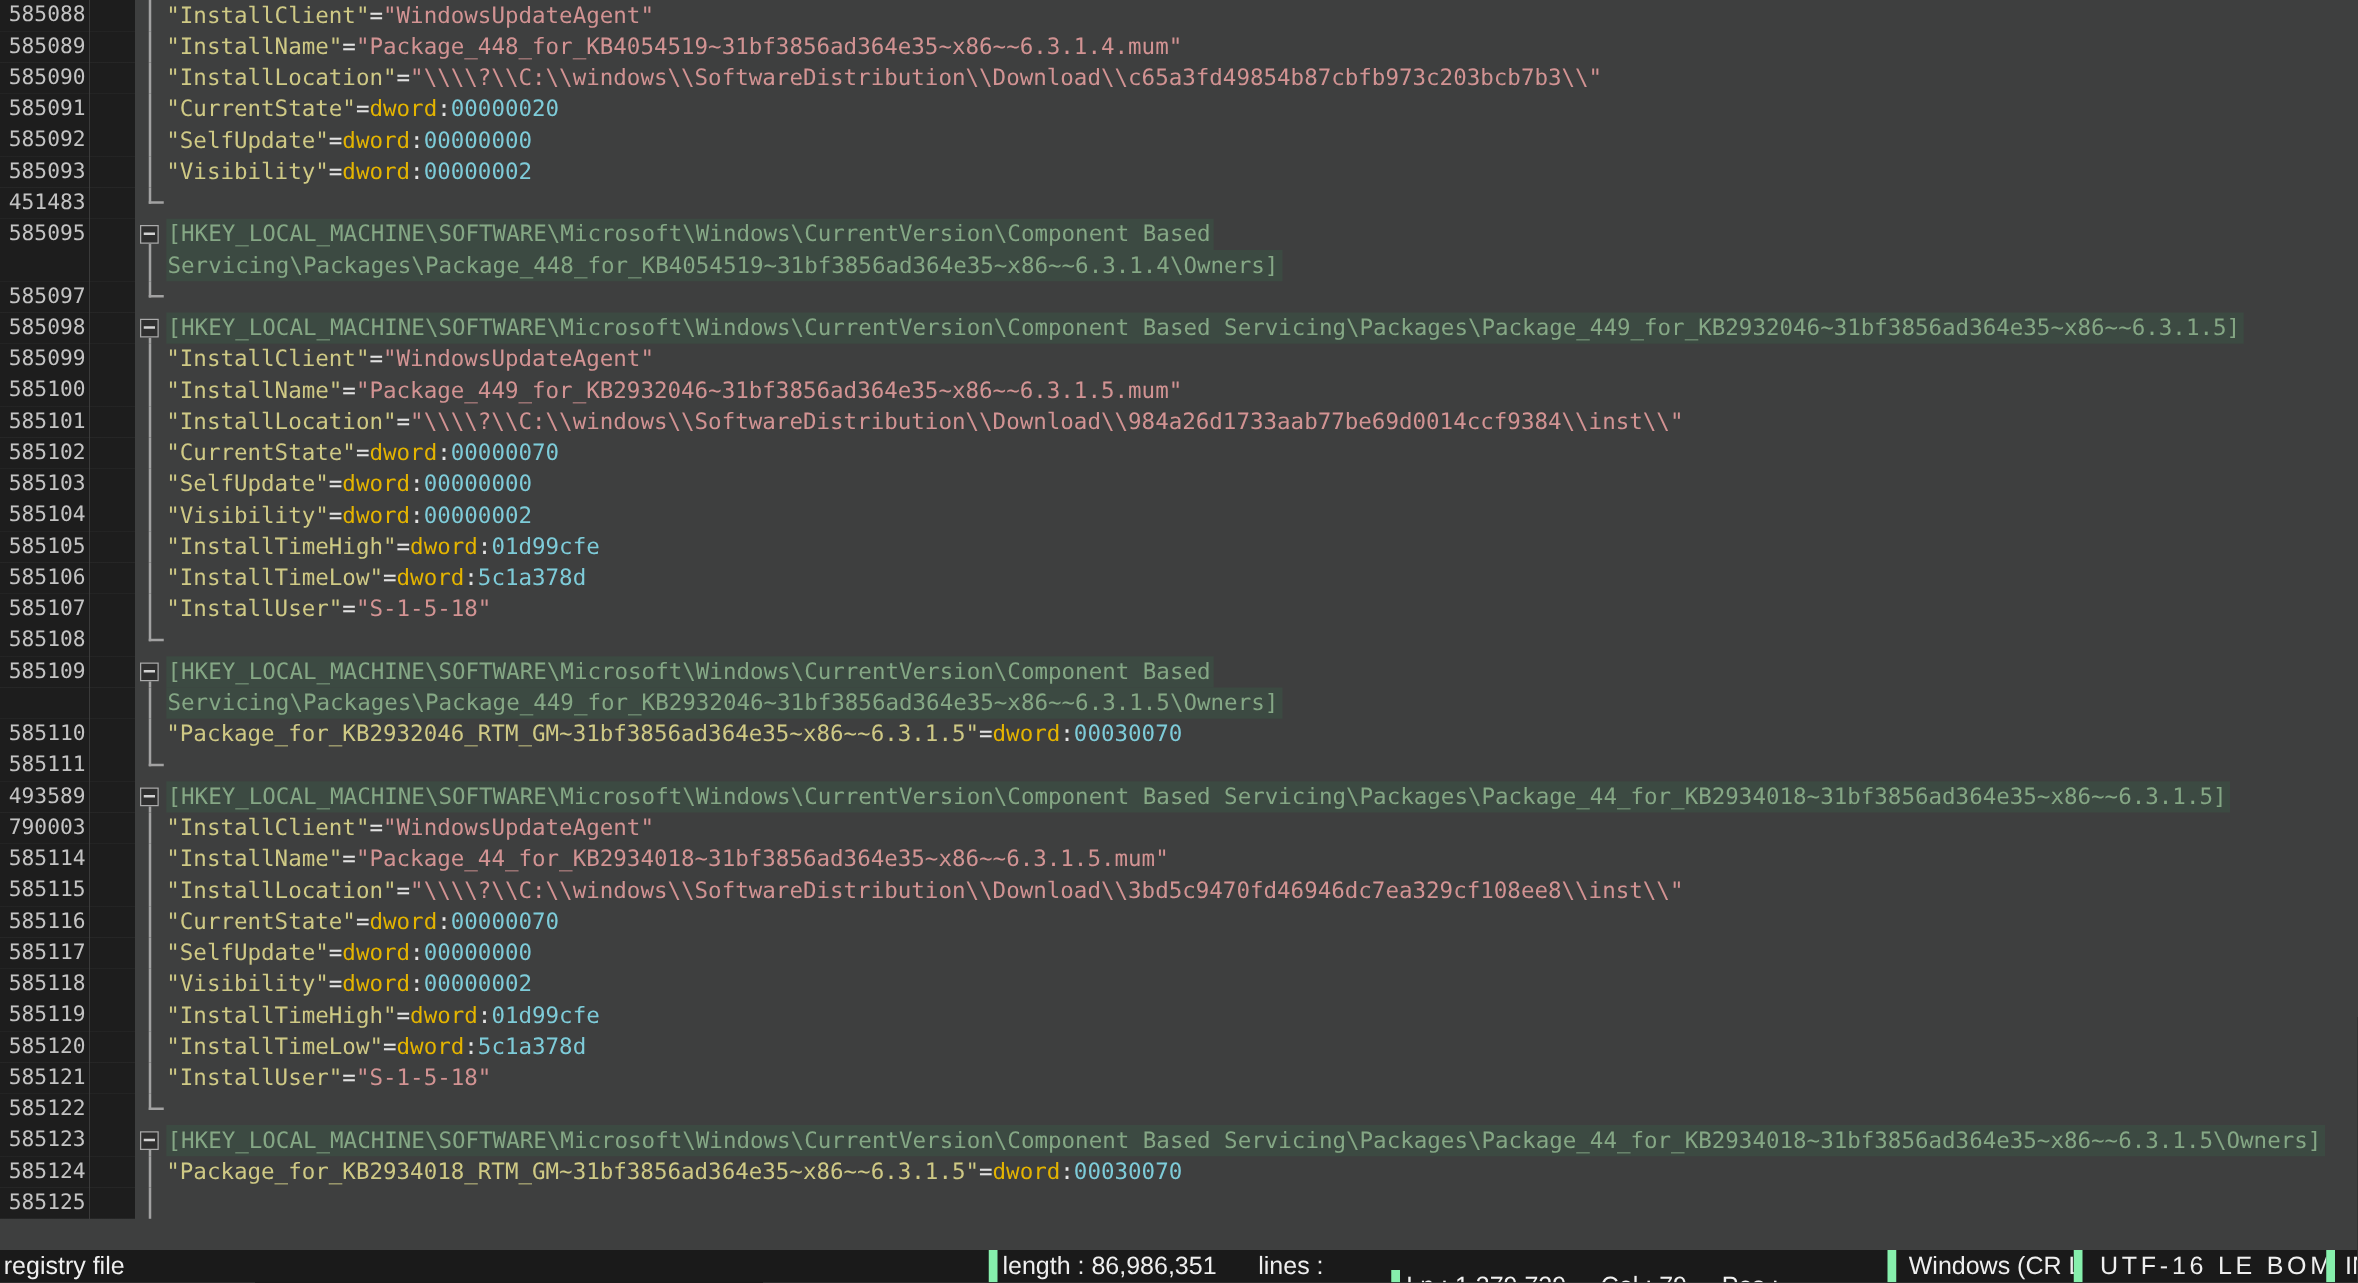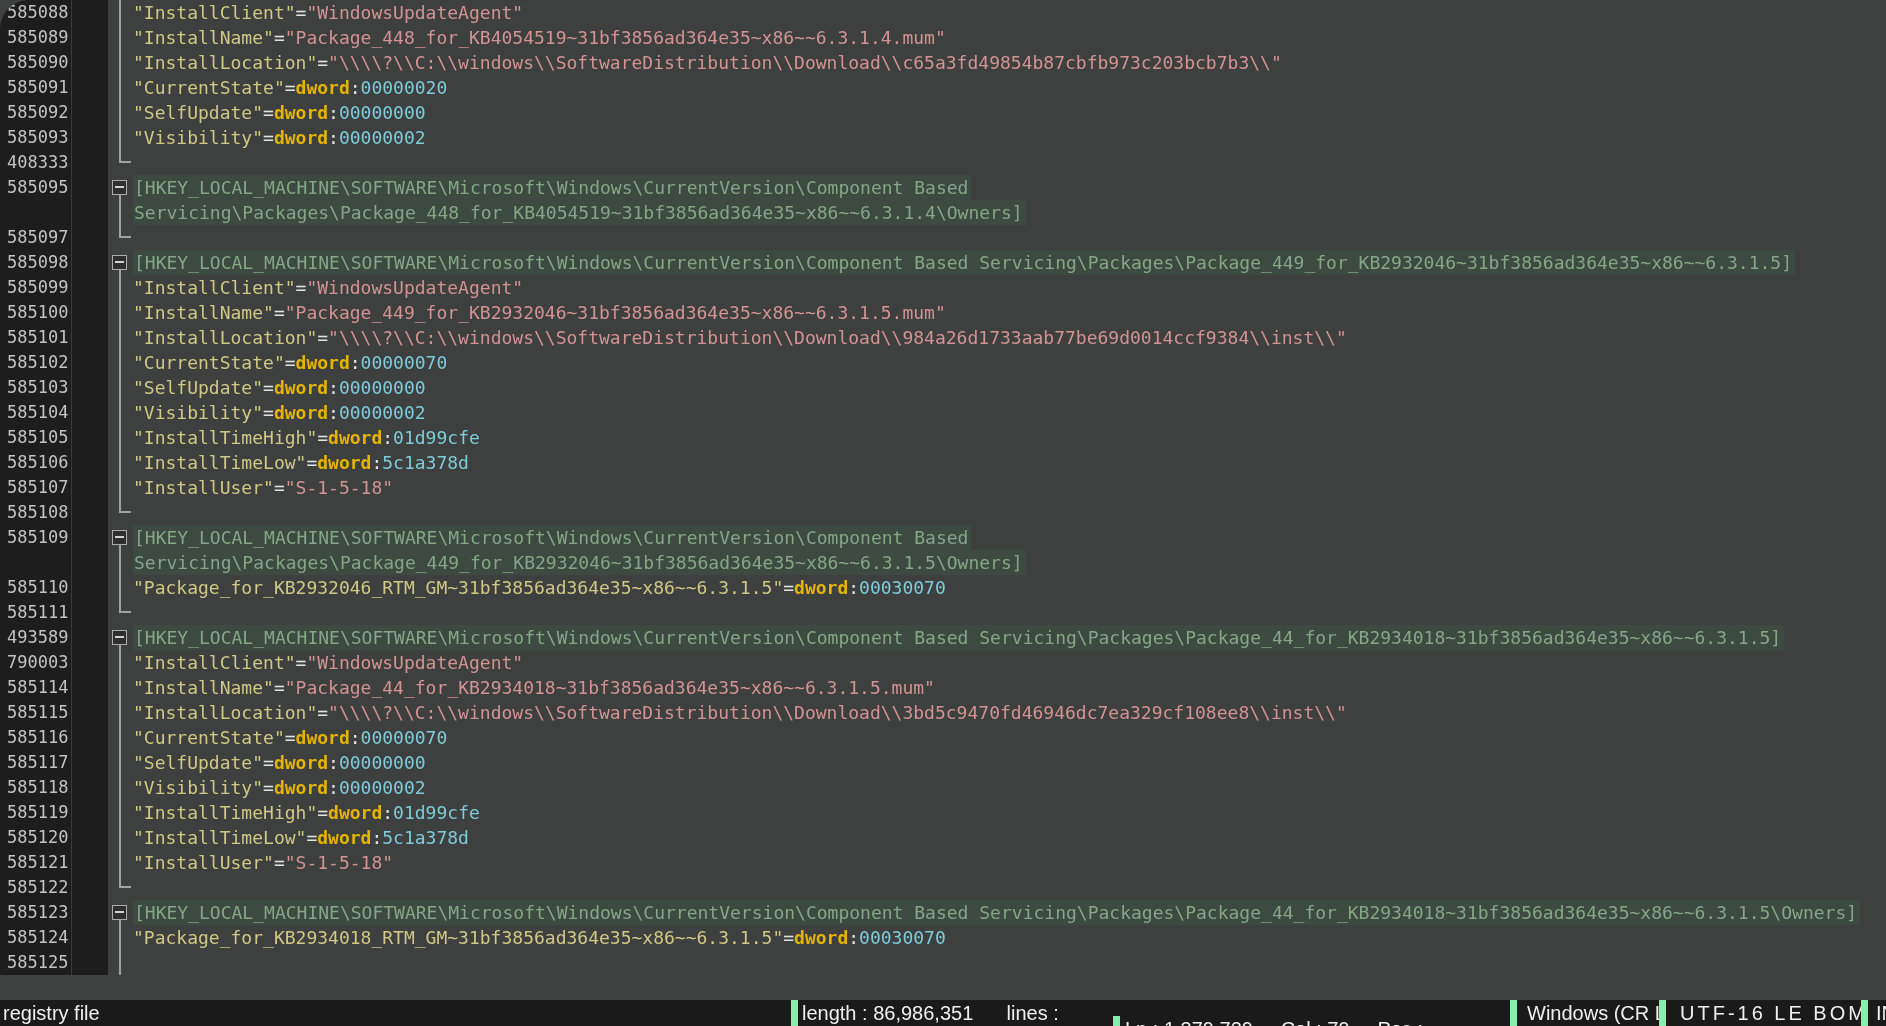--- a/index.html
+++ b/index.html
@@ -1,35 +1,35 @@
 <!DOCTYPE html>
 <html style="--editor-bg: #3e3f3f; --gutter-bg: #1d1d1d; --lnum: #c3c3c3; --key: #cfc985; --str: #d29393; --kw: #e4b400; --hex: #7eccd9; --punct: #e2e2e2; --hdr: #85a785; --hdrbg: #3c4a42; --fold: #a2a2a2; --status-bg: #1a1a1a; --status-tx: #efefef;"><head>
 <meta charset="utf-8">
 <style>
   html,body{margin:0;padding:0;background:#2a2a2a;}
   .screen{position:relative;width:1886px;height:1026px;overflow:hidden;background:#3e3f3f;}
   
-  .editor{position:absolute;left:0;top:0;width:1886px;height:1000px;overflow:hidden;background:var(--editor-bg,#3e3f3f);border-radius:29px;}
+  .editor{position:absolute;left:0;top:0;width:1886px;height:1000px;overflow:hidden;background:var(--editor-bg,#3e3f3f);}
   .row{display:flex;height:25px;line-height:25px;}
   .gutter{flex:0 0 108px;box-sizing:border-box;padding-left:7px;
     font:17px/25px "DejaVu Sans Mono",monospace;color:var(--lnum,#c3c3c3);
     background:linear-gradient(90deg,var(--gutter-bg,#1d1d1d) 0,var(--gutter-bg,#1d1d1d) 71px,#3a3a3a 71px,#3a3a3a 72px,var(--gutter-bg,#1d1d1d) 72px,var(--gutter-bg,#1d1d1d) 100%);}
   .fold{position:relative;flex:0 0 24px;height:25px;}
   .fold i{display:block;position:absolute;background:var(--fold,#a2a2a2);}
   .fold .vl{left:11px;top:0;bottom:0;width:2px;}
   .fold .vl.half{bottom:auto;height:13px;}
   .fold .vl.below{top:20px;}
   .fold .hl{left:11px;top:11px;width:12px;height:2px;}
   .fold .box{left:4px;top:5px;width:15px;height:15px;border:1px solid #ababab;background:#2f2f2f;box-sizing:border-box;}
   .fold .minus{left:7px;top:11px;width:9px;height:2px;background:#d2d2d2;}
   .content{white-space:pre;font:18px/25px "DejaVu Sans Mono",monospace;color:#e0e0e0;padding-left:1px;}
   .q{color:var(--key,#cfc985);}
   .eq{color:var(--punct,#e2e2e2);}
   .str{color:var(--str,#d29393);}
-  .kw{color:var(--kw,#e4b400);font-weight:bold;}
+  .kw{color:var(--kw,#e4b400);font-weight:normal;}
   .hex{color:var(--hex,#7eccd9);}
   .hbg{color:var(--hdr,#85a785);background:var(--hdrbg,#3c4a42);padding:2px 3px 2px 1px;}
   
   .statusbar{position:absolute;left:0;top:1000px;width:1886px;height:26px;display:flex;
     background:var(--status-bg,#1a1a1a);color:var(--status-tx,#efefef);
     font:20px/26px "Liberation Sans",sans-serif;overflow:hidden;}
   .sec{box-sizing:border-box;height:26px;overflow:hidden;white-space:pre;flex:0 0 auto;}
   .sec+.sec{border-left:7px solid #86efac;}
   .s1{width:791px;padding-left:3px;}
   .s2{width:322px;padding-left:4px;}
@@ -79,21 +79,21 @@
         <span class="content"><span class="q">"SelfUpdate"</span><span class="eq">=</span><span class="kw">dword</span><span class="eq">:</span><span class="hex">00000000</span></span>
       </div>
       <div class="row">
         <span class="gutter">585093</span>
         <span class="fold">
           <i class="vl"></i>
         </span>
         <span class="content"><span class="q">"Visibility"</span><span class="eq">=</span><span class="kw">dword</span><span class="eq">:</span><span class="hex">00000002</span></span>
       </div>
       <div class="row">
-        <span class="gutter">408333</span>
+        <span class="gutter">451483</span>
         <span class="fold">
           <i class="vl half"></i>
           <i class="hl"></i>
         </span>
         <span class="content"></span>
       </div>
       <div class="row">
         <span class="gutter">585095</span>
         <span class="fold">
           <i class="vl below"></i>

